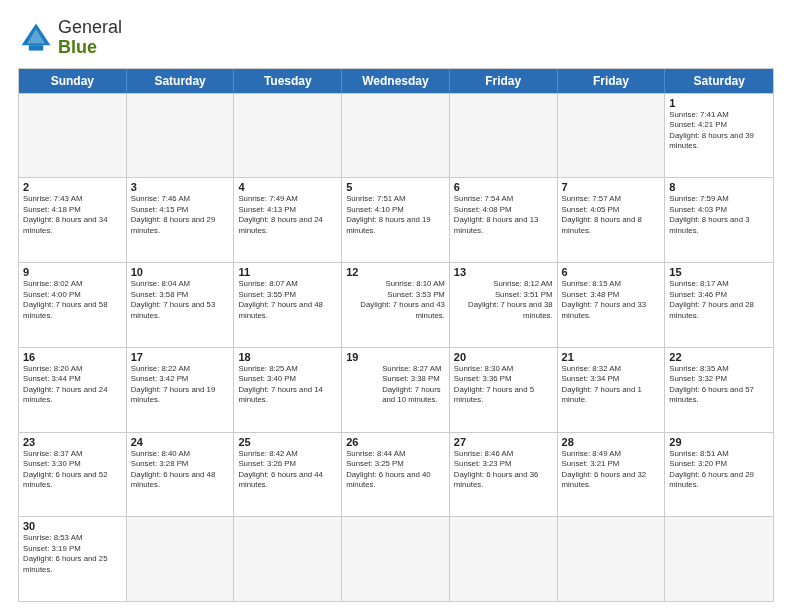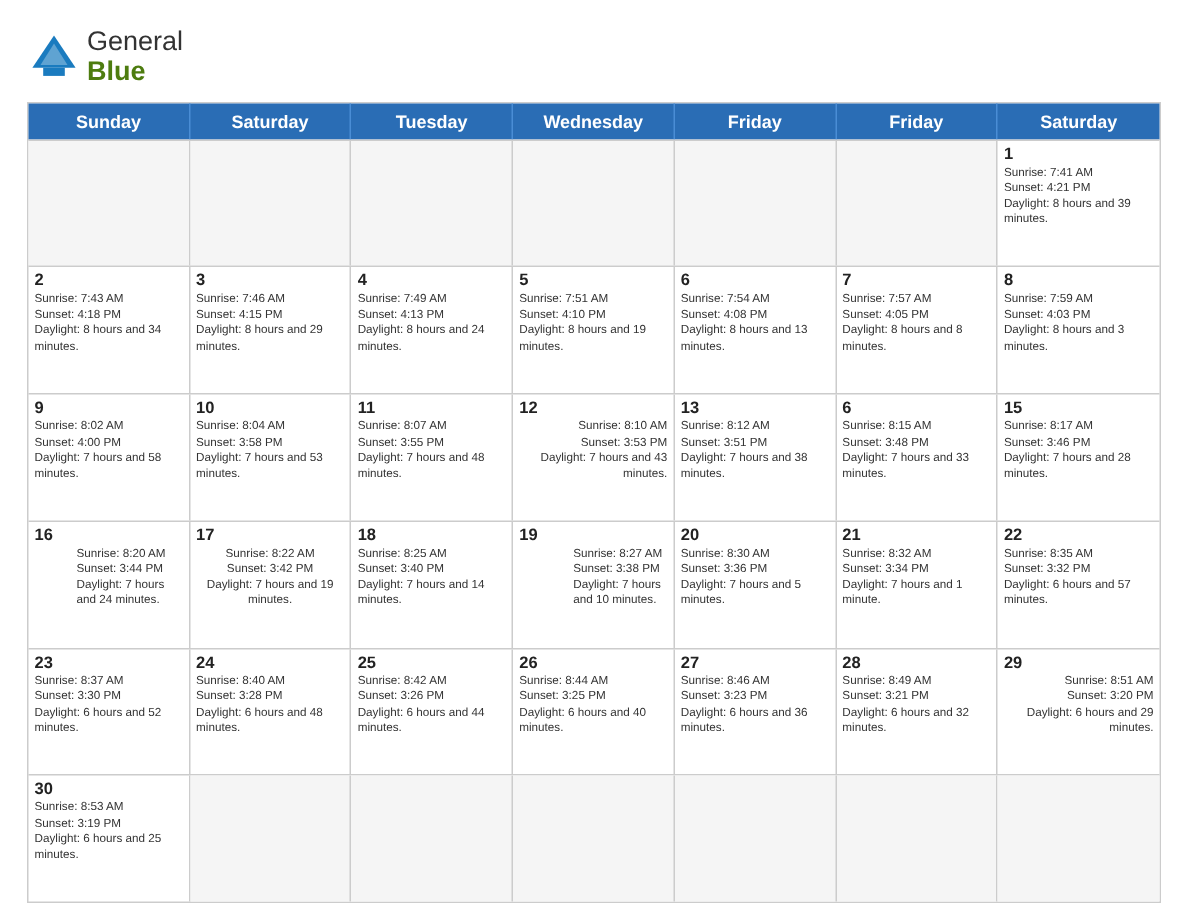--- a/index.html
+++ b/index.html
@@ -212,47 +212,47 @@
 Daylight: 7 hours and 48 minutes.</div>
           </div>
           <div class="cal-cell">
             <span class="cell-date">12</span>
             <div class="cell-info" style="white-space: pre-line; text-align: right;">Sunrise: 8:10 AM
 Sunset: 3:53 PM
 Daylight: 7 hours and 43 minutes.</div>
           </div>
           <div class="cal-cell">
             <span class="cell-date">13</span>
-            <div class="cell-info" style="white-space: pre-line;">Sunrise: 8:12 AM
+            <div class="cell-info" style="white-space: pre-line; text-align: right;">Sunrise: 8:12 AM
 Sunset: 3:51 PM
 Daylight: 7 hours and 38 minutes.</div>
           </div>
           <div class="cal-cell">
             <span class="cell-date">6</span>
             <div class="cell-info" style="white-space: pre-line;">Sunrise: 8:15 AM
 Sunset: 3:48 PM
 Daylight: 7 hours and 33 minutes.</div>
           </div>
           <div class="cal-cell">
             <span class="cell-date">15</span>
             <div class="cell-info" style="white-space: pre-line;">Sunrise: 8:17 AM
 Sunset: 3:46 PM
 Daylight: 7 hours and 28 minutes.</div>
           </div>
         </div>
         <div class="cal-row">
           <div class="cal-cell">
             <span class="cell-date">16</span>
-            <div class="cell-info" style="white-space: pre-line; margin-left: 28px;">Sunrise: 8:20 AM
+            <div class="cell-info" style="white-space: pre-line;">Sunrise: 8:20 AM
 Sunset: 3:44 PM
 Daylight: 7 hours and 24 minutes.</div>
           </div>
           <div class="cal-cell">
             <span class="cell-date">17</span>
-            <div class="cell-info" style="white-space: pre-line; text-align: center;">Sunrise: 8:22 AM
+            <div class="cell-info" style="white-space: pre-line;">Sunrise: 8:22 AM
 Sunset: 3:42 PM
 Daylight: 7 hours and 19 minutes.</div>
           </div>
           <div class="cal-cell">
             <span class="cell-date">18</span>
             <div class="cell-info" style="white-space: pre-line;">Sunrise: 8:25 AM
 Sunset: 3:40 PM
 Daylight: 7 hours and 14 minutes.</div>
           </div>
           <div class="cal-cell">
@@ -312,21 +312,21 @@
 Daylight: 6 hours and 36 minutes.</div>
           </div>
           <div class="cal-cell">
             <span class="cell-date">28</span>
             <div class="cell-info" style="white-space: pre-line;">Sunrise: 8:49 AM
 Sunset: 3:21 PM
 Daylight: 6 hours and 32 minutes.</div>
           </div>
           <div class="cal-cell">
             <span class="cell-date">29</span>
-            <div class="cell-info" style="white-space: pre-line; text-align: right;">Sunrise: 8:51 AM
+            <div class="cell-info" style="white-space: pre-line;">Sunrise: 8:51 AM
 Sunset: 3:20 PM
 Daylight: 6 hours and 29 minutes.</div>
           </div>
         </div>
         <div class="cal-row">
           <div class="cal-cell">
             <span class="cell-date">30</span>
             <div class="cell-info" style="white-space: pre-line;">Sunrise: 8:53 AM
 Sunset: 3:19 PM
 Daylight: 6 hours and 25 minutes.</div>

